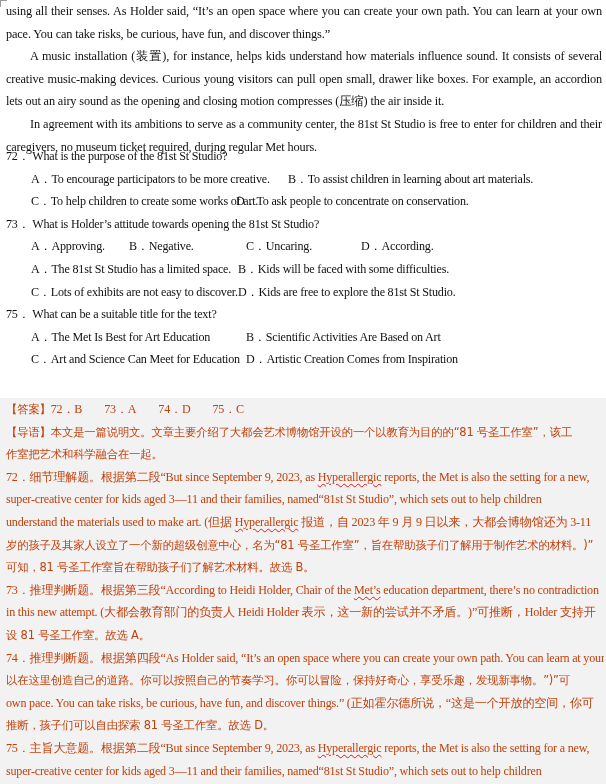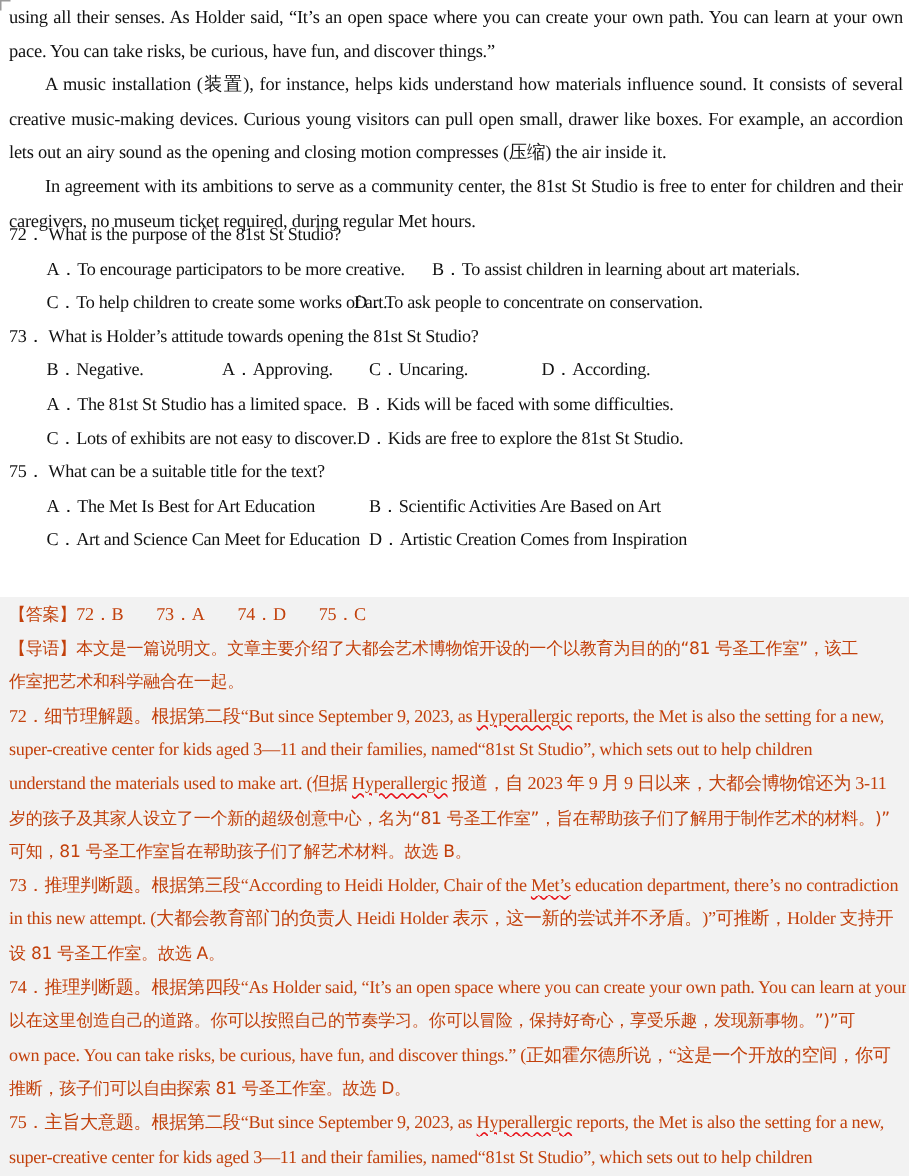--- a/index.html
+++ b/index.html
@@ -69,22 +69,22 @@
   <div class="q-line opt-row">
     <span class="opt" style="width:205px"><span>C．</span><span>To help children to create some works of art.</span></span>
     <span class="opt"><span>D．</span><span>To ask people to concentrate on conservation.</span></span>
   </div>
 
   <div class="q-line q-stem">
     <span>73．</span>
     <span>What is Holder’s attitude towards opening the 81st St Studio?</span>
   </div>
   <div class="q-line opt-row">
+    <span class="opt" style="width:98px"><span>A．</span><span>Approving.</span></span>
     <span class="opt" style="width:117px"><span>B．</span><span>Negative.</span></span>
-    <span class="opt" style="width:98px"><span>A．</span><span>Approving.</span></span>
     <span class="opt" style="width:115px"><span>C．</span><span>Uncaring.</span></span>
     <span class="opt"><span>D．</span><span>According.</span></span>
   </div>
 
   <div class="q-line opt-row">
     <span class="opt" style="width:207px"><span>A．</span><span>The 81st St Studio has a limited space.</span></span>
     <span class="opt"><span>B．</span><span>Kids will be faced with some difficulties.</span></span>
   </div>
   <div class="q-line opt-row">
     <span class="opt" style="width:207px"><span>C．</span><span>Lots of exhibits are not easy to discover.</span></span>

